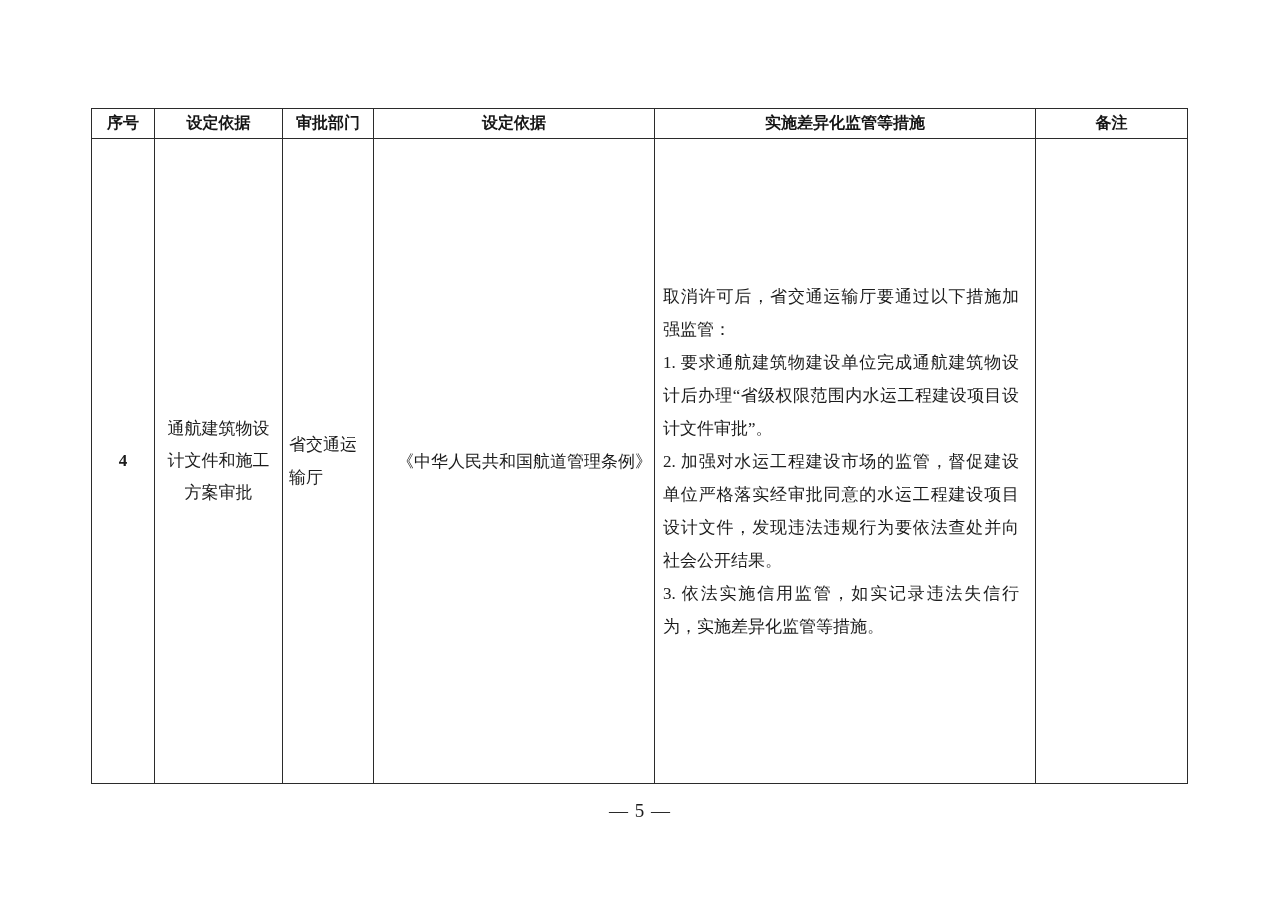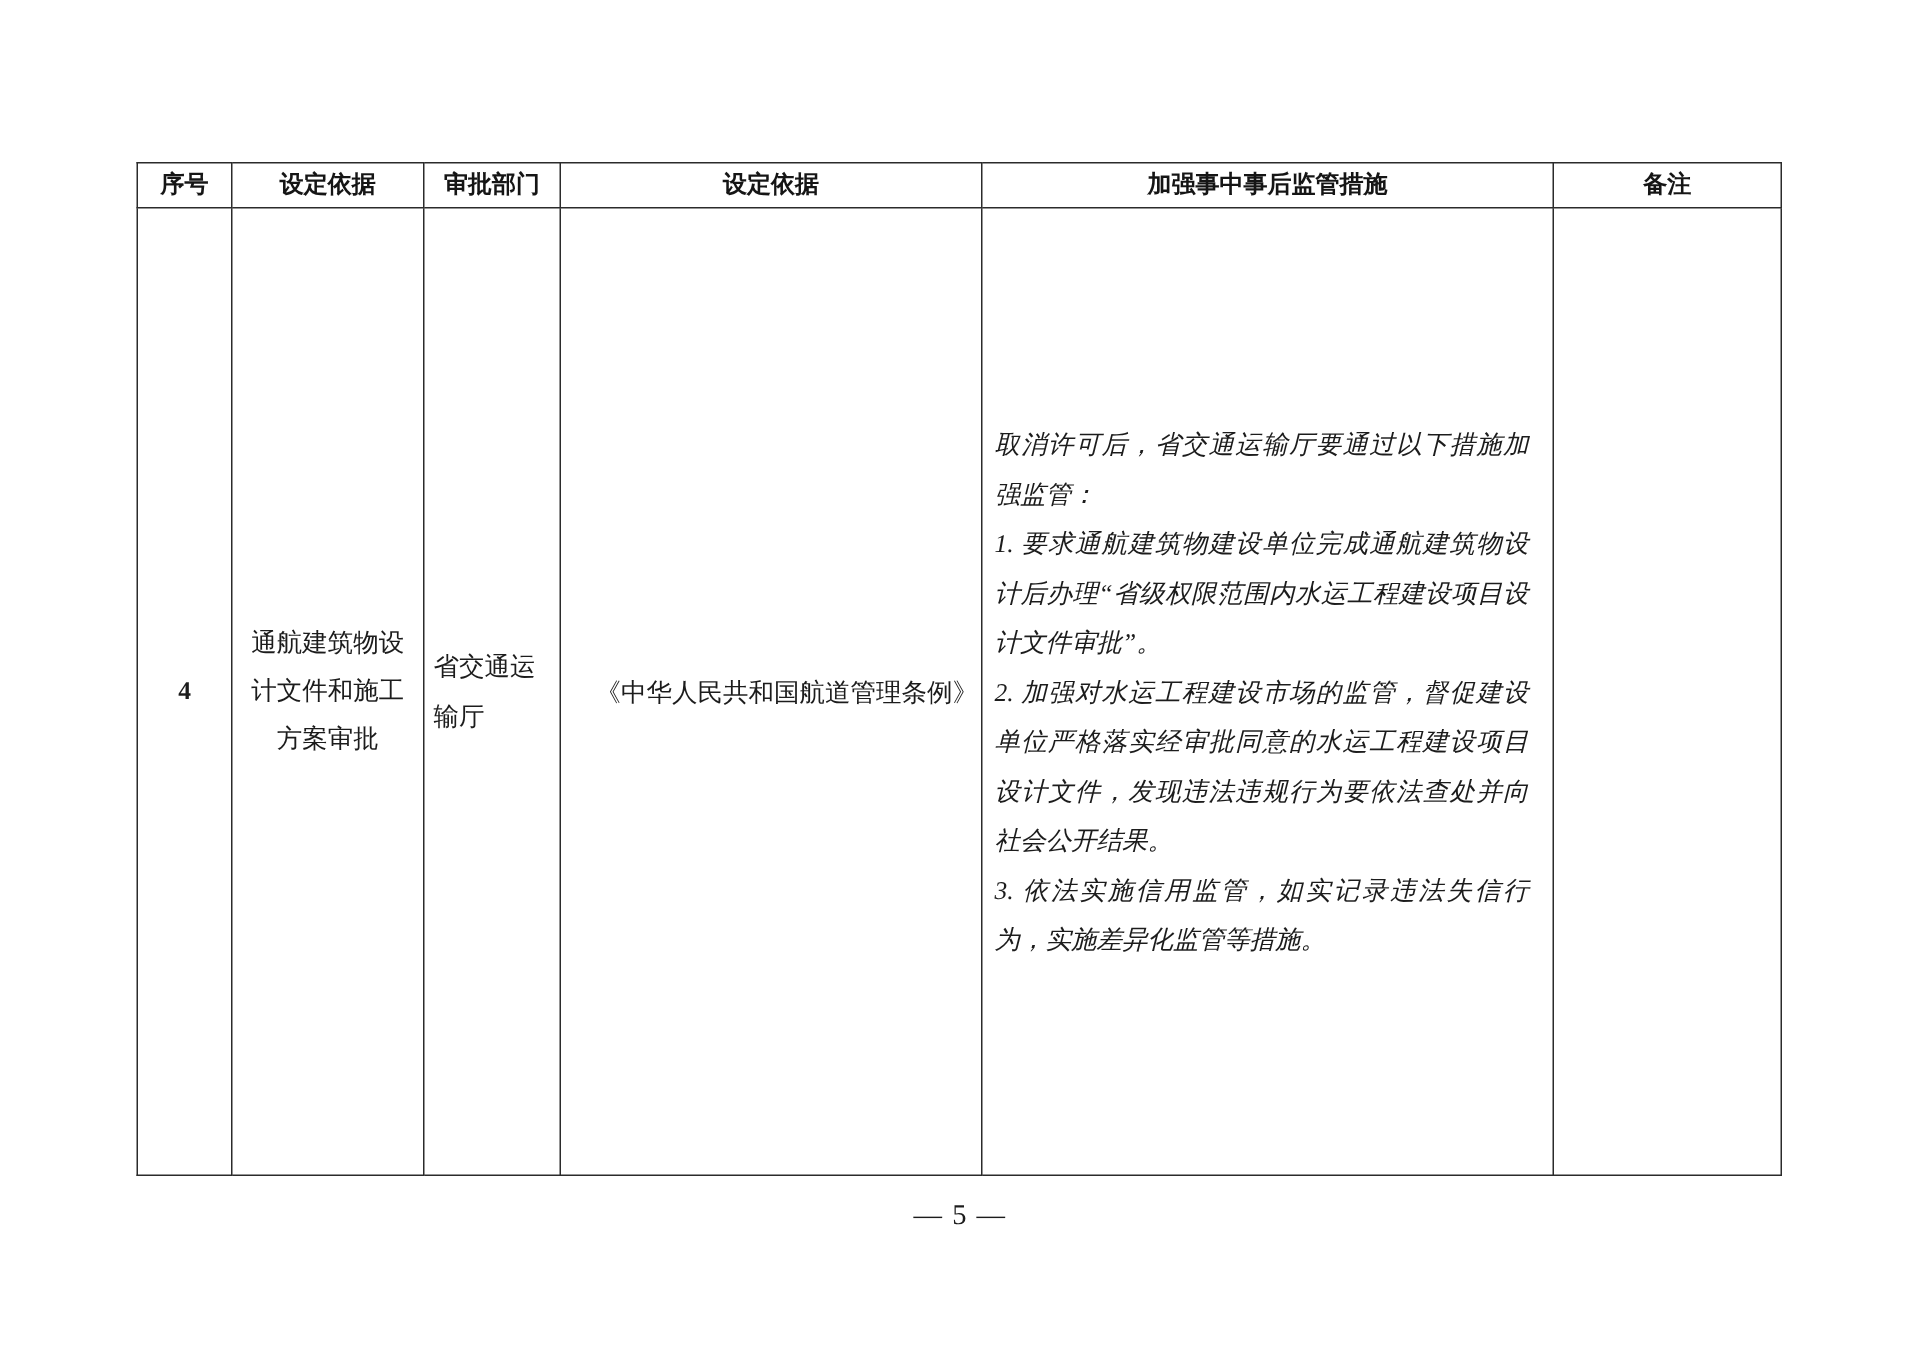--- a/index.html
+++ b/index.html
@@ -70,21 +70,20 @@
     padding: 0 2px;
     text-align: right;
   }
   .cell-measures {
     padding: 0 16px 0 8px;
     line-height: 33px;
   }
   .measure-para {
     text-align: justify;
     text-justify: inter-ideograph;
-    font-style: italic;
   }
   .cell-remark {
     text-align: center;
   }
   .page-number {
     position: absolute;
     top: 800px;
     left: 0;
     width: 1280px;
     text-align: center;
@@ -106,21 +105,21 @@
       <col style="width:281px">
       <col style="width:381px">
       <col style="width:152px">
     </colgroup>
     <thead>
       <tr>
         <th>序号</th>
         <th>设定依据</th>
         <th>审批部门</th>
         <th>设定依据</th>
-        <th>加强事中事后监管措施</th>
+        <th>实施差异化监管等措施</th>
         <th>备注</th>
       </tr>
     </thead>
     <tbody>
       <tr>
         <td class="cell-index">4</td>
         <td class="cell-item">
           <div>通航建筑物设计文件和施工方案审批</div>
         </td>
         <td class="cell-dept">

